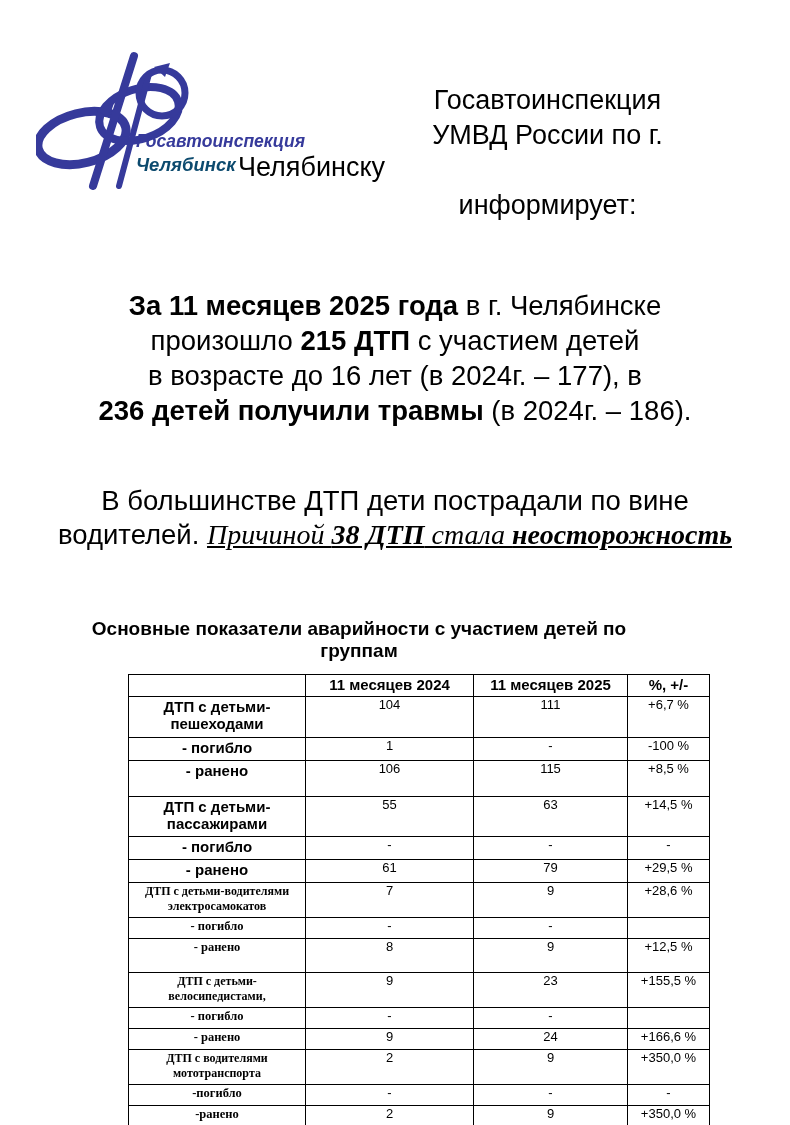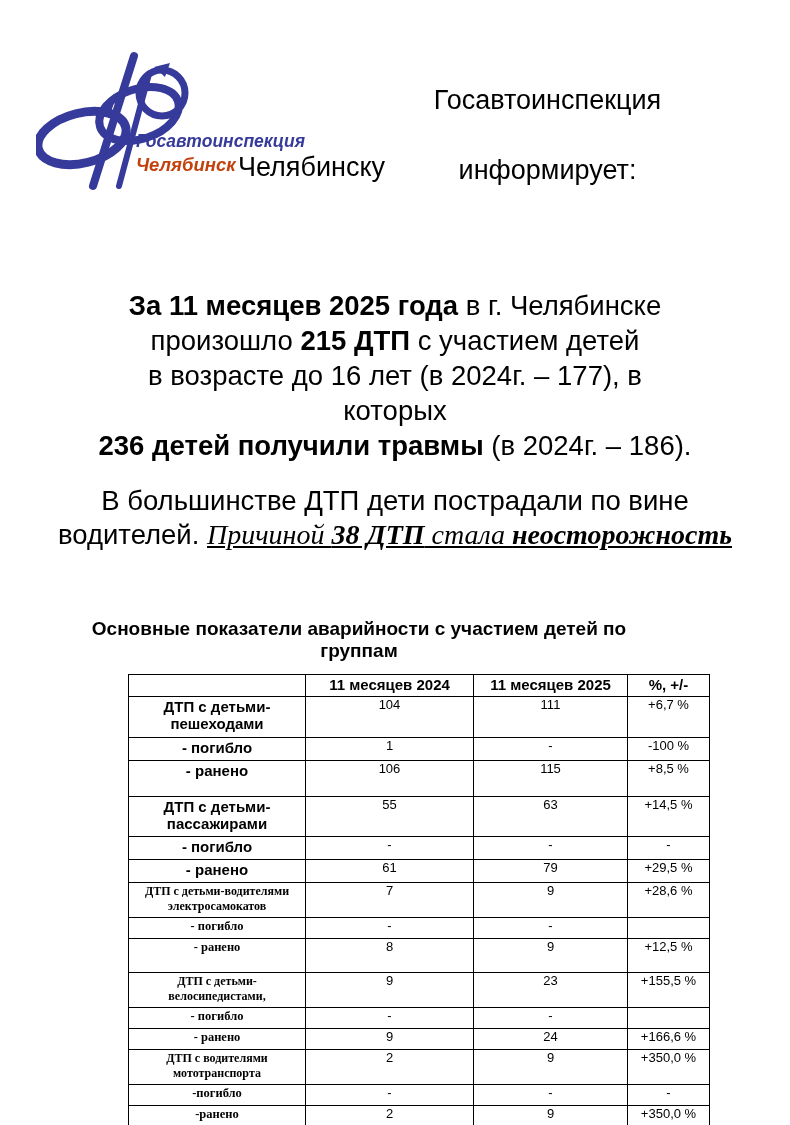--- a/index.html
+++ b/index.html
@@ -4,21 +4,21 @@
 <style>
   html,body{margin:0;padding:0;background:#fff;}
   .page{position:relative;width:790px;height:1125px;background:#fff;overflow:hidden;
         font-family:"Liberation Sans","DejaVu Sans",sans-serif;color:#000;}
 
   
   .emblem{position:absolute;left:36px;top:50px;}
   .logo-line1{position:absolute;left:136px;top:131px;font-size:17.5px;font-weight:bold;
               font-style:italic;color:#363a9b;white-space:nowrap;}
   .logo-line2{position:absolute;left:136px;top:154px;font-size:18.5px;font-weight:bold;
-              font-style:italic;color:#c2410c;white-space:nowrap;}
+              font-style:italic;color:#0c4a6e;white-space:nowrap;}
   .wrapped-word{position:absolute;left:238px;top:152px;font-size:27px;white-space:nowrap;}
 
   
   .hdr{position:absolute;left:390px;top:83px;width:315px;text-align:center;
        font-size:27px;line-height:35px;}
   .hdr .hline{height:35px;}
 
   
   .para{position:absolute;left:0;width:790px;text-align:center;font-size:27.5px;}
   .p1{top:288px;line-height:35px;}
@@ -70,29 +70,29 @@
       <path d="M 60 60 l 18 -7 l -5 15 z"></path>
       <path d="M 118 17 l 16 -4 l -5 14 z"></path>
     </g>
   </svg>
   <span class="logo-line1">Госавтоинспекция</span>
   <span class="logo-line2">Челябинск</span>
 
   <span class="wrapped-word">Челябинску</span>
   <div class="hdr">
     <div class="hline">Госавтоинспекция</div>
+    <div class="hline">УМВД России по г.</div>
     <div class="hline"></div>
     <div class="hline">информирует:</div>
   </div>
 
   <div class="para p1">
       <div class="line"><span class="b ">За 11 месяцев 2025 года</span><span class=""> в г. Челябинске</span></div>
       <div class="line"><span class="">произошло </span><span class="b ">215 ДТП</span><span class=""> с участием детей</span></div>
       <div class="line"><span class="">в возрасте до 16 лет (в 2024г. – 177), в</span></div>
-      <div class="line"><span class="">которых</span></div>
       <div class="line"><span class="b ">236 детей получили травмы</span><span class=""> (в 2024г. – 186).</span></div>
     </div>
 
   <div class="para p2">
       <div class="line"><span class="">В большинстве ДТП дети пострадали по вине</span></div>
       <div class="line"><span class="">водителей. </span><span class="serif u">Причиной </span><span class="b serif u">38 ДТП</span><span class="serif u"> стала </span><span class="b serif u">неосторожность </span></div>
     </div>
 
   <div class="tbl-title">
       <div>Основные показатели аварийности с участием детей по</div>

